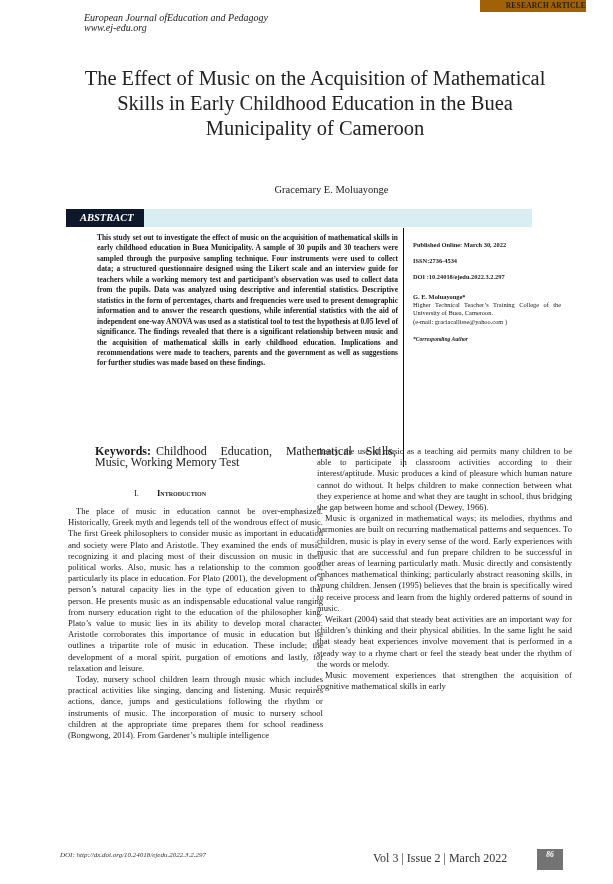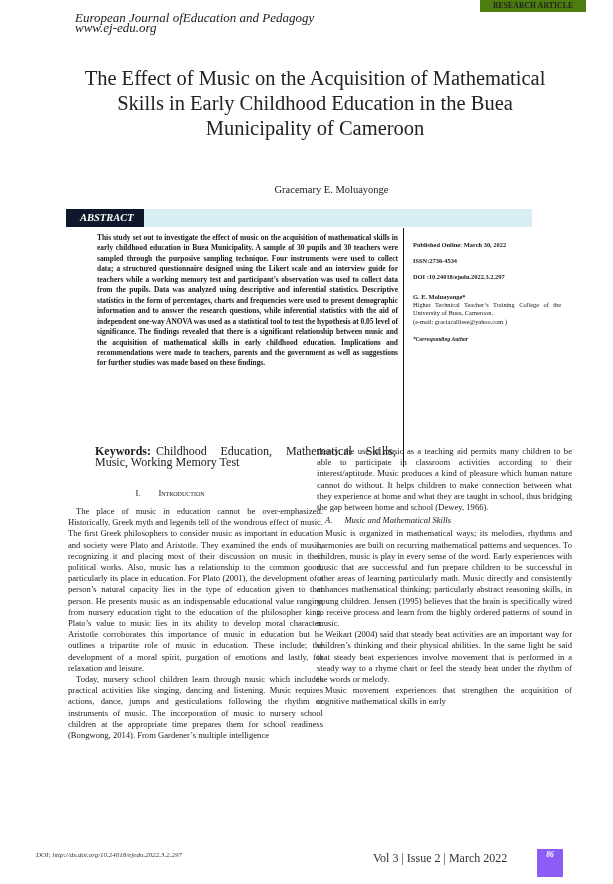--- a/index.html
+++ b/index.html
@@ -2,24 +2,24 @@
 <html><head>
 <meta charset="utf-8">
 <style>
   html, body { margin: 0; padding: 0; }
   body {
     width: 613px; height: 884px; background: #ffffff; position: relative; overflow: hidden;
     font-family: "Liberation Serif", "DejaVu Serif", serif; color: #1a1a1a;
   }
   .badge {
     position: absolute; left: 480px; top: 0; width: 106px; height: 12px;
-    background: #4d7c0f; color: #222; font-size: 7.5px; font-weight: bold;
-    text-align: center; line-height: 12px; letter-spacing: 0.2px;
+    background: #a16207; color: #222; font-size: 7.5px; font-weight: bold;
+    text-align: right; line-height: 12px; letter-spacing: 0.2px;
   }
-  .journal { position: absolute; left: 75px; top: 13px; font-style: italic; font-size: 13px; line-height: 10px; color: #222; }
+  .journal { position: absolute; left: 84px; top: 13px; font-style: italic; font-size: 10px; line-height: 10px; color: #222; }
   .title {
     position: absolute; left: 70px; top: 66px; width: 490px; text-align: center;
     font-size: 20.5px; line-height: 25px; color: #222;
   }
   .author { position: absolute; left: 0; top: 184px; width: 613px; text-align: center; font-size: 10.5px; padding-left: 50px; box-sizing: border-box; }
   .abs-bar {
     position: absolute; left: 66px; top: 209px; width: 466px; height: 18px; background: #d9eef2;
   }
   .abs-label {
     position: absolute; left: 66px; top: 209px; width: 78px; height: 18px; background: #0f172a;
@@ -33,31 +33,31 @@
   .meta { position: absolute; left: 413px; top: 241px; width: 148px; font-size: 6.4px; line-height: 8.3px; color: #1a1a1a; }
   .meta .b { font-weight: bold; }
   .meta p { margin: 0 0 7.5px 0; }
   .meta .au { margin-top: 12px; }
   .meta .au-body { text-align: justify; }
   .meta .corr { font-style: italic; font-weight: bold; margin-top: 9px; font-size: 5.6px; }
   .keywords { position: absolute; left: 95px; top: 446px; width: 301px; font-size: 12px; line-height: 10.5px; text-align: justify; }
   .keywords .kw-label { font-weight: bold; margin-right: 5px; }
   .sec-head { position: absolute; left: 40px; top: 488px; width: 260px; text-align: center; font-size: 8.6px; }
   .sec-head .num { margin-right: 18px; }
-  .sec-head .sc { font-variant: small-caps; }
+  .sec-head .sc { font-variant: small-caps; font-weight: bold; }
   .col { position: absolute; font-size: 8.6px; line-height: 11.2px; text-align: justify; color: #1a1a1a; }
   .col p { margin: 0; text-indent: 8px; }
   .col-left { left: 68px; top: 506px; width: 255px; }
   .col-right { left: 317px; top: 446px; width: 255px; }
   .subhead { font-style: italic; text-indent: 0 !important; margin: 2px 0 2px 0 !important; padding-left: 8px; }
   .subhead .ix { margin-right: 12px; }
-  .footer-doi { position: absolute; left: 36px; top: 851px; font-style: italic; font-size: 7px; color: #333; }
+  .footer-doi { position: absolute; left: 60px; top: 851px; font-style: italic; font-size: 7px; color: #333; }
   .footer-vol { position: absolute; left: 373px; top: 851px; font-size: 12px; color: #333; }
   .page-num {
-    position: absolute; left: 537px; top: 849px; width: 26px; height: 28px; background: #8b5cf6; color: #fff;
+    position: absolute; left: 537px; top: 849px; width: 26px; height: 21px; background: #737373; color: #fff;
     font-size: 7.5px; font-weight: bold; text-align: center; line-height: 11px; font-style: italic;
   }
 </style>
 </head>
 <body>
 
 <div class="badge">RESEARCH ARTICLE</div>
 <div class="journal">
   <div>European Journal ofEducation and Pedagogy</div>
   <div>www.ej-edu.org</div>
@@ -92,21 +92,20 @@
   <span class="num">I.</span><span class="sc">Introduction</span>
 </div>
 
 <div class="col col-left">
   <p>The place of music in education cannot be over-emphasized. Historically, Greek myth and legends tell of the wondrous effect of music. The first Greek philosophers to consider music as important in education and society were Plato and Aristotle. They examined the ends of music, recognizing it and placing most of their discussion on music in their political works. Also, music has a relationship to the common good, particularly its place in education. For Plato (2001), the development of a person’s natural capacity lies in the type of education given to that person. He presents music as an indispensable educational value ranging from nursery education right to the education of the philosopher king. Plato’s value to music lies in its ability to develop moral character. Aristotle corroborates this importance of music in education but he outlines a tripartite role of music in education. These include; the development of a moral spirit, purgation of emotions and lastly, for relaxation and leisure.</p>
   <p>Today, nursery school children learn through music which includes practical activities like singing, dancing and listening. Music requires actions, dance, jumps and gesticulations following the rhythm or instruments of music. The incorporation of music to nursery school children at the appropriate time prepares them for school readiness (Bongwong, 2014). From Gardener’s multiple intelligence</p>
 </div>
 
 <div class="col col-right">
   <p style="text-indent:0">theory, the use of music as a teaching aid permits many children to be able to participate in classroom activities according to their interest/aptitude. Music produces a kind of pleasure which human nature cannot do without. It helps children to make connection between what they experience at home and what they are taught in school, thus bridging the gap between home and school (Dewey, 1966).</p>
-  <p class="subhead"><span class="ix">A.</span><span>Music and Mathematical Skills</span></p>
   <p>Music is organized in mathematical ways; its melodies, rhythms and harmonies are built on recurring mathematical patterns and sequences. To children, music is play in every sense of the word. Early experiences with music that are successful and fun prepare children to be successful in other areas of learning particularly math. Music directly and consistently enhances mathematical thinking; particularly abstract reasoning skills, in young children. Jensen (1995) believes that the brain is specifically wired to receive process and learn from the highly ordered patterns of sound in music.</p>
   <p>Weikart (2004) said that steady beat activities are an important way for children’s thinking and their physical abilities. In the same light he said that steady beat experiences involve movement that is performed in a steady way to a rhyme chart or feel the steady beat under the rhythm of the words or melody.</p>
   <p>Music movement experiences that strengthen the acquisition of cognitive mathematical skills in early</p>
 </div>
 
 <div class="footer-doi">DOI: http://dx.doi.org/10.24018/ejedu.2022.3.2.297</div>
 <div class="footer-vol">Vol 3 | Issue 2 | March 2022</div>
 <div class="page-num">86</div>
 
 </body></html>

